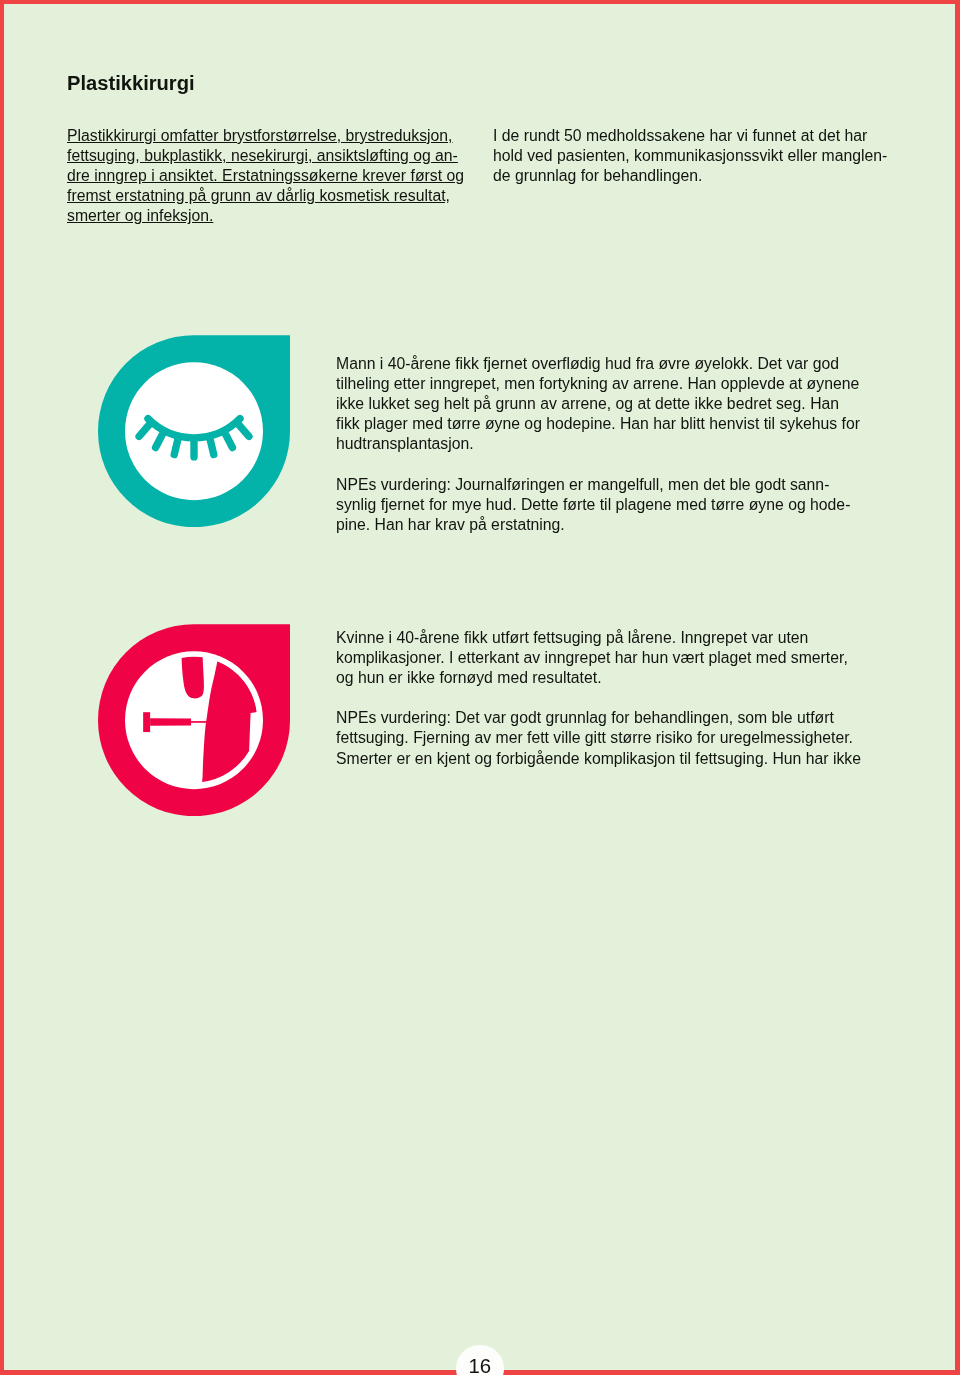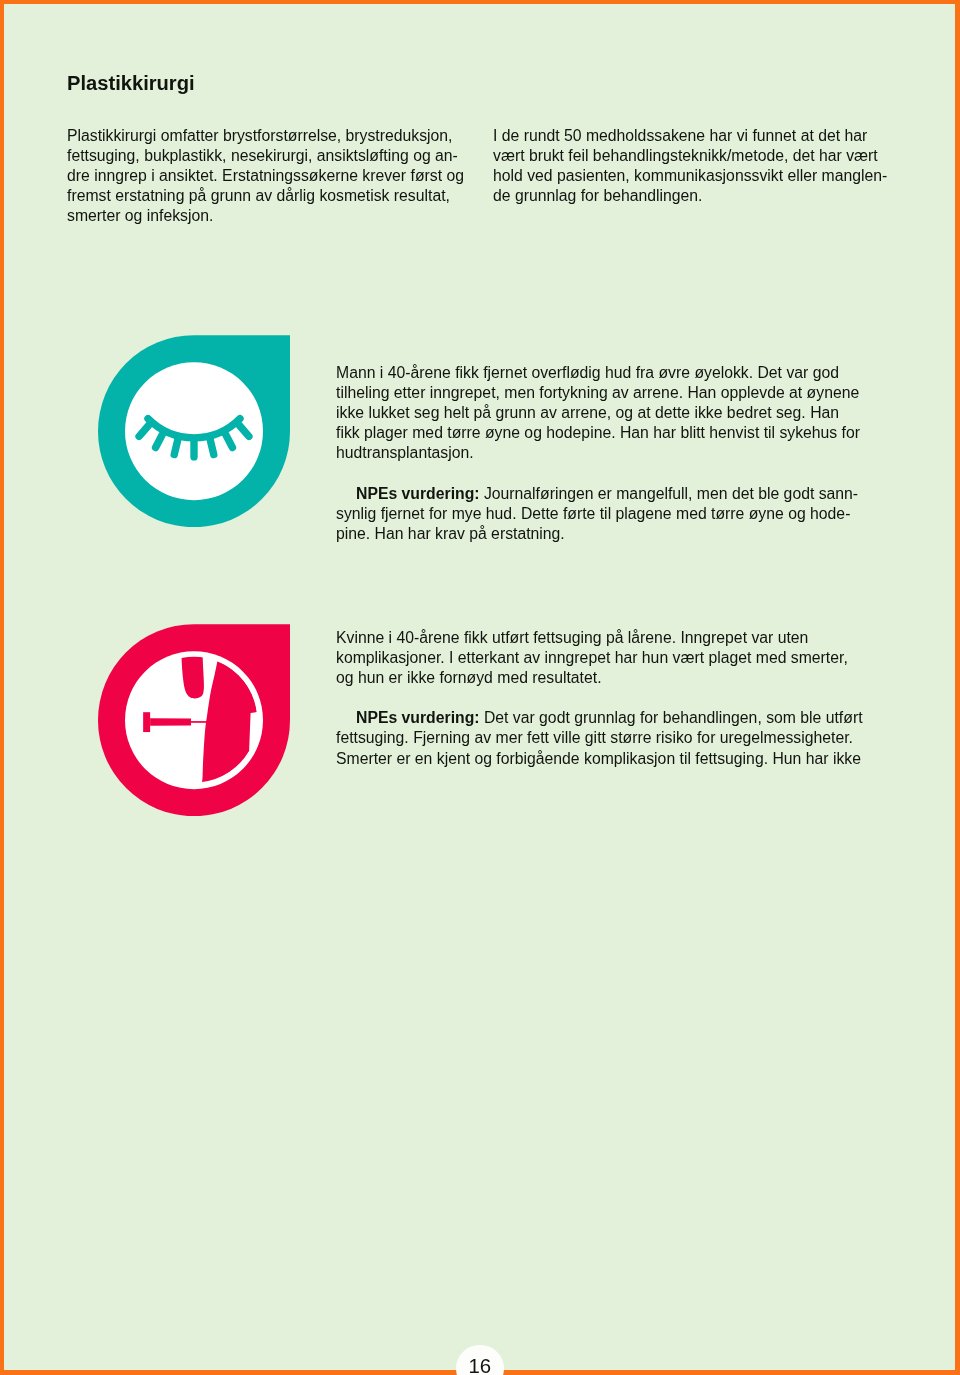--- a/index.html
+++ b/index.html
@@ -1,29 +1,29 @@
 <!DOCTYPE html>
 <html><head>
 <meta charset="utf-8">
 <style>
   html,body{margin:0;padding:0;background:#ffffff;}
   body{width:960px;height:1375px;overflow:hidden;font-family:"Liberation Sans",sans-serif;}
-  .page{position:relative;width:960px;height:1375px;background:#f97316;}
+  .page{position:relative;width:960px;height:1375px;background:#ef4444;}
   .col,.case-text,.title,.pagenum{-webkit-font-smoothing:antialiased;will-change:transform;}
   .page-bg{position:absolute;left:3.6px;top:4.3px;width:951.4px;height:1365.3px;background:#e3f1da;}
   .title{position:absolute;left:67.0px;top:71.1px;font-size:20.15px;font-weight:bold;color:#121410;line-height:24px;margin:0;}
   .col{position:absolute;font-size:15.78px;line-height:20.1px;color:#121410;}
   .col span{display:block;white-space:pre;}
-  .intro-left{left:67.05px;top:126.45px;}
+  .intro-left{left:67.05px;top:126.45px;text-decoration:underline;}
   .intro-right{left:492.85px;top:126.45px;}
   .case-text{position:absolute;left:336.1px;font-size:15.78px;line-height:20.1px;color:#121410;}
   .case-text p{margin:0;}
   .case-text p+p{margin-top:20.1px;}
   .case-text span{display:block;white-space:pre;}
-  .case-text b{font-weight:bold;margin-left:20px;}
+  .case-text b{font-weight:normal;}
   .case-text i{font-style:normal;}
   .icon{position:absolute;left:98.3px;width:192px;height:192.4px;}
   .pagenum-circle{position:absolute;left:455.9px;top:1344.8px;width:47.7px;height:47.7px;border-radius:50%;background:#fdfefb;text-align:center;}
   .pagenum{display:block;font-size:20.4px;color:#121410;line-height:43.4px;}
 </style>
 </head>
 <body>
 
 <div class="page">
   <div class="page-bg"></div>
@@ -33,41 +33,40 @@
   <div class="col intro-left">
     <span>Plastikkirurgi omfatter brystforstørrelse, brystreduksjon,</span>
     <span>fettsuging, bukplastikk, nesekirurgi, ansiktsløfting og an-</span>
     <span>dre inngrep i ansiktet. Erstatningssøkerne krever først og</span>
     <span>fremst erstatning på grunn av dårlig kosmetisk resultat,</span>
     <span>smerter og infeksjon.</span>
   </div>
 
   <div class="col intro-right">
     <span>I de rundt 50 medholdssakene har vi funnet at det har</span>
-    <span>vært brukt feil behandlingsteknikk/metode, det har vært</span>
     <span>hold ved pasienten, kommunikasjonssvikt eller manglen-</span>
     <span>de grunnlag for behandlingen.</span>
   </div>
 
   <svg class="icon" style="top:334.6px" viewBox="0 0 192 192">
     <path d="M96 0 L192 0 L192 96 A96 96 0 0 1 96 192 A96 96 0 0 1 0 96 A96 96 0 0 1 96 0 Z" fill="#03b2a8"></path>
     <circle cx="96" cy="96" r="69" fill="#ffffff"></circle>
     <g fill="none" stroke="#03b2a8" stroke-width="7.4" stroke-linecap="round">
       <path d="M50.01 83.51 A64.7 64.7 0 0 0 141.99 83.51"></path>
       <line x1="50.73" y1="90.07" x2="41.09" y2="101.17"></line>
       <line x1="64.32" y1="99.30" x2="57.57" y2="112.36"></line>
       <line x1="79.70" y1="105.05" x2="76.22" y2="119.33"></line>
       <line x1="96.00" y1="107.00" x2="96.00" y2="121.70"></line>
       <line x1="112.30" y1="105.05" x2="115.78" y2="119.33"></line>
       <line x1="127.68" y1="99.30" x2="134.43" y2="112.36"></line>
       <line x1="141.27" y1="90.07" x2="150.91" y2="101.17"></line>
     </g>
   </svg>
 
-  <div class="case-text" style="top:363px">
+  <div class="case-text" style="top:354px">
     <p>
       <span>Mann i 40-årene fikk fjernet overflødig hud fra øvre øyelokk. Det var god</span>
       <span>tilheling etter inngrepet, men fortykning av arrene. Han opplevde at øynene</span>
       <span>ikke lukket seg helt på grunn av arrene, og at dette ikke bedret seg. Han</span>
       <span>fikk plager med tørre øyne og hodepine. Han har blitt henvist til sykehus for</span>
       <span>hudtransplantasjon.</span>
     </p>
     <p>
       <span><b>NPEs vurdering:</b><i> Journalføringen er mangelfull, men det ble godt sann-</i></span>
       <span>synlig fjernet for mye hud. Dette førte til plagene med tørre øyne og hode-</span>

